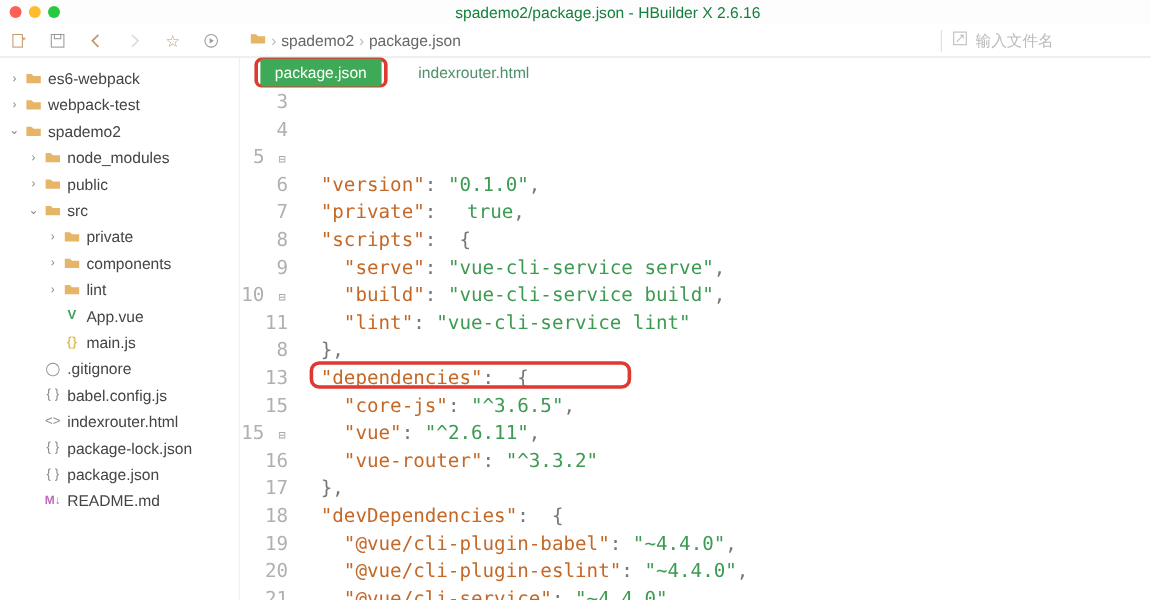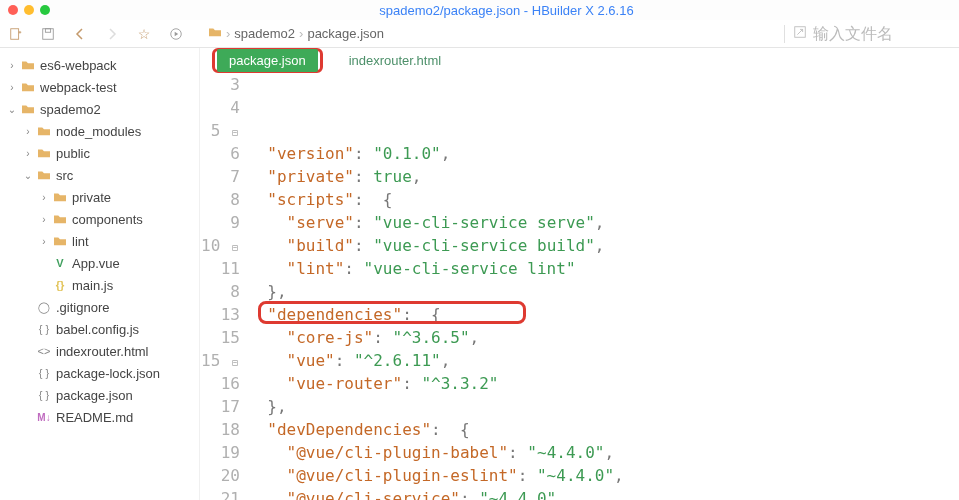--- a/index.html
+++ b/index.html
@@ -18,21 +18,21 @@
     display: flex;
     align-items: center;
     padding: 0 8px;
     background: #fdfdfd;
   }
   .traffic-lights { display: flex; gap: 6px; margin-right: 12px; }
   .dot { width: 10px; height: 10px; border-radius: 50%; }
   .dot.red { background: #ff5f56; }
   .dot.yellow { background: #ffbd2e; }
   .dot.green { background: #27c93f; }
-  .window-title { margin: 0 auto; font-size: 13px; color: #3b82f6; }
+  .window-title { margin: 0 auto; font-size: 13px; color: #15803d; }
   
   .toolbar {
     height: 28px;
     display: flex;
     align-items: center;
     padding: 0 6px;
     border-bottom: 1px solid #e5e5e5;
     gap: 12px;
   }
   .tb-icon {
@@ -57,21 +57,21 @@
     margin-left: auto;
     display: flex;
     align-items: center;
     gap: 6px;
     color: #aaa;
     padding-right: 20px;
   }
   .search-input {
     border: none;
     outline: none;
-    font-size: 16px;
+    font-size: 13px;
     color: #999;
     width: 120px;
   }
   .search-input::placeholder { color: #bbb; }
   .vsep { width: 1px; height: 18px; background: #e0e0e0; margin: 0 2px; }
   
   .main { display: flex; height: calc(500px - 20px - 28px); }
   .sidebar {
     width: 200px;
     padding: 6px 0;
@@ -146,21 +146,21 @@
   .fold { display:inline-block; width:10px; color:#aaa; font-size:10px; text-align:center;}
   .code {
     flex: 1;
     color: #777;
     white-space: pre;
     position: relative;
   }
   .code div { height: 23px; }
   .k { color: #c46827; } 
   .s { color: #3d9a53; } 
-  .b { color: #3d9a53; } 
+  .b { color: #3d9a53; margin-left: 16px; } 
   .p { color: #777; } 
   .line-box {
     position: absolute;
     border: 3px solid #de3a31;
     border-radius: 8px;
     pointer-events: none;
   }
   .hl-line13 { left: 10px; top: calc(23px * 10 - 2px); width: 268px; height: 26px; }
 </style>
 </head>

